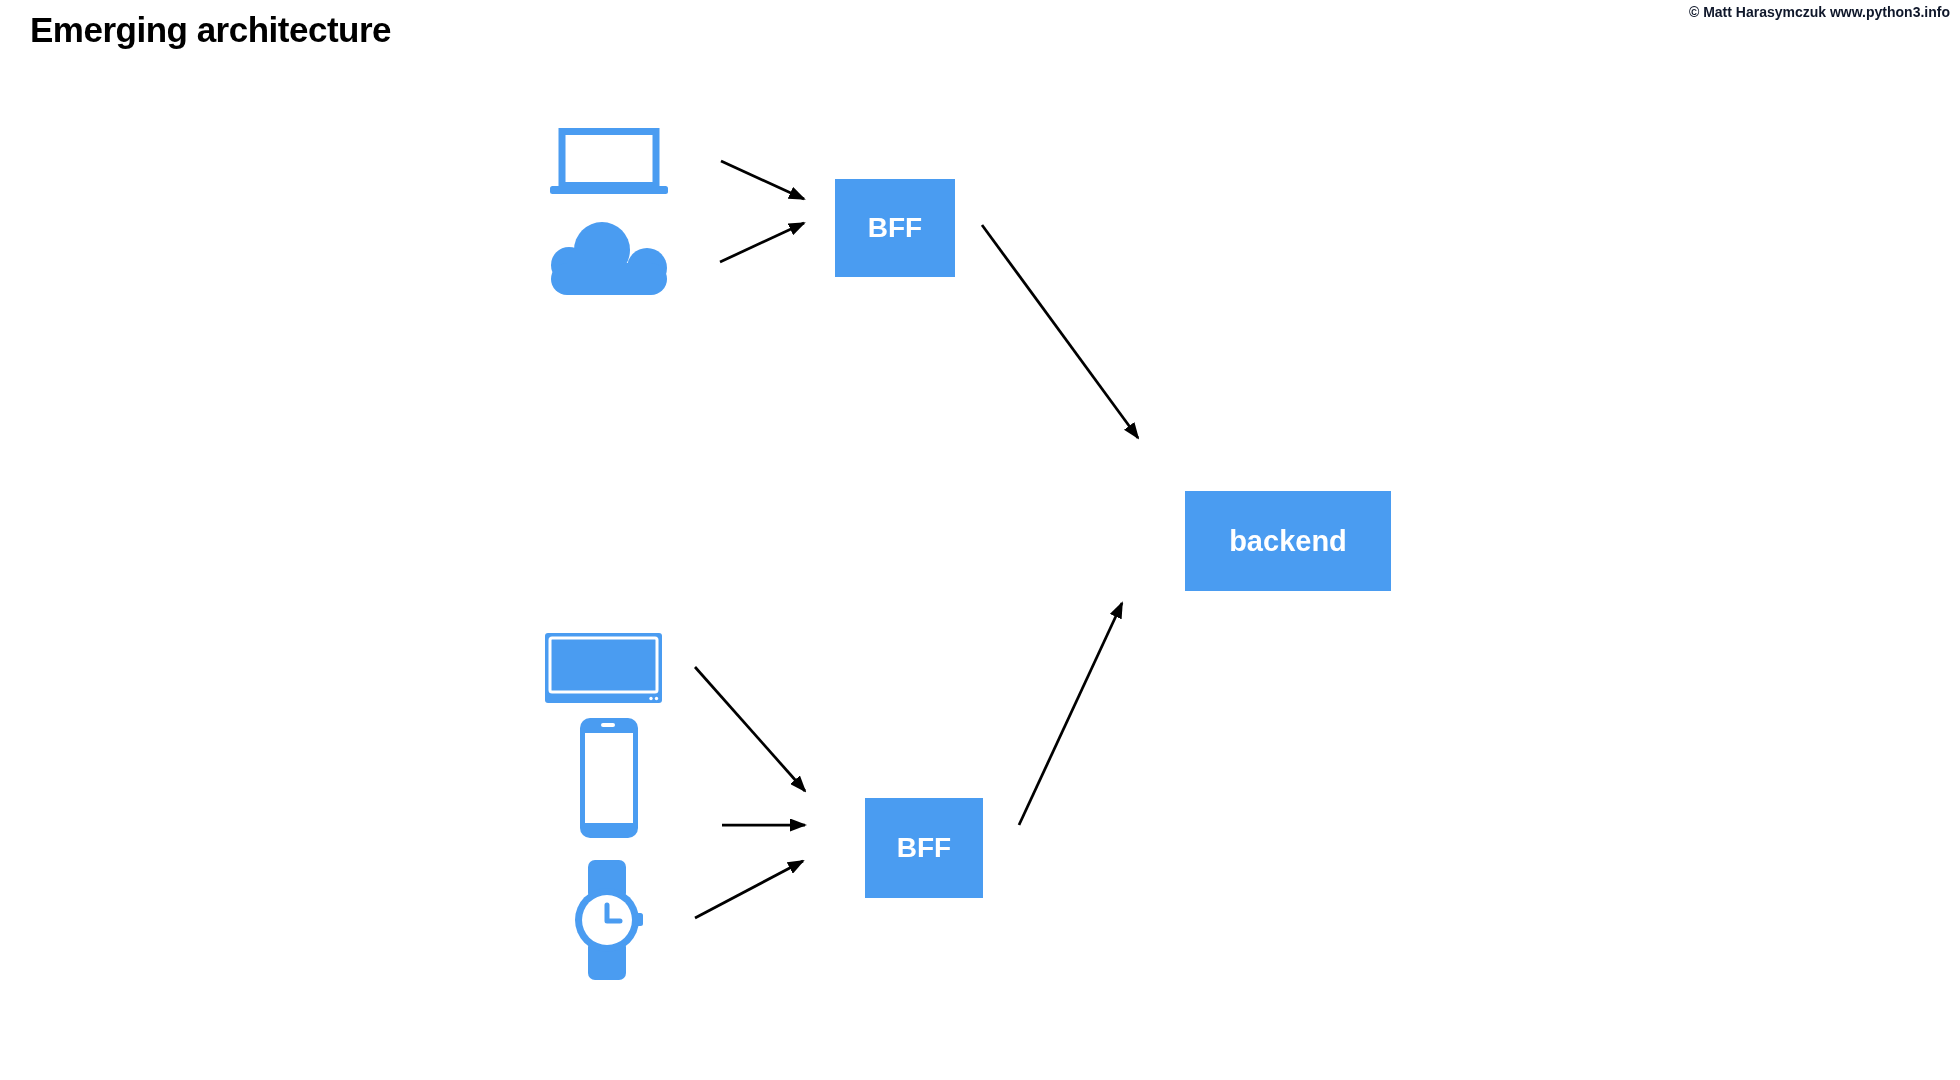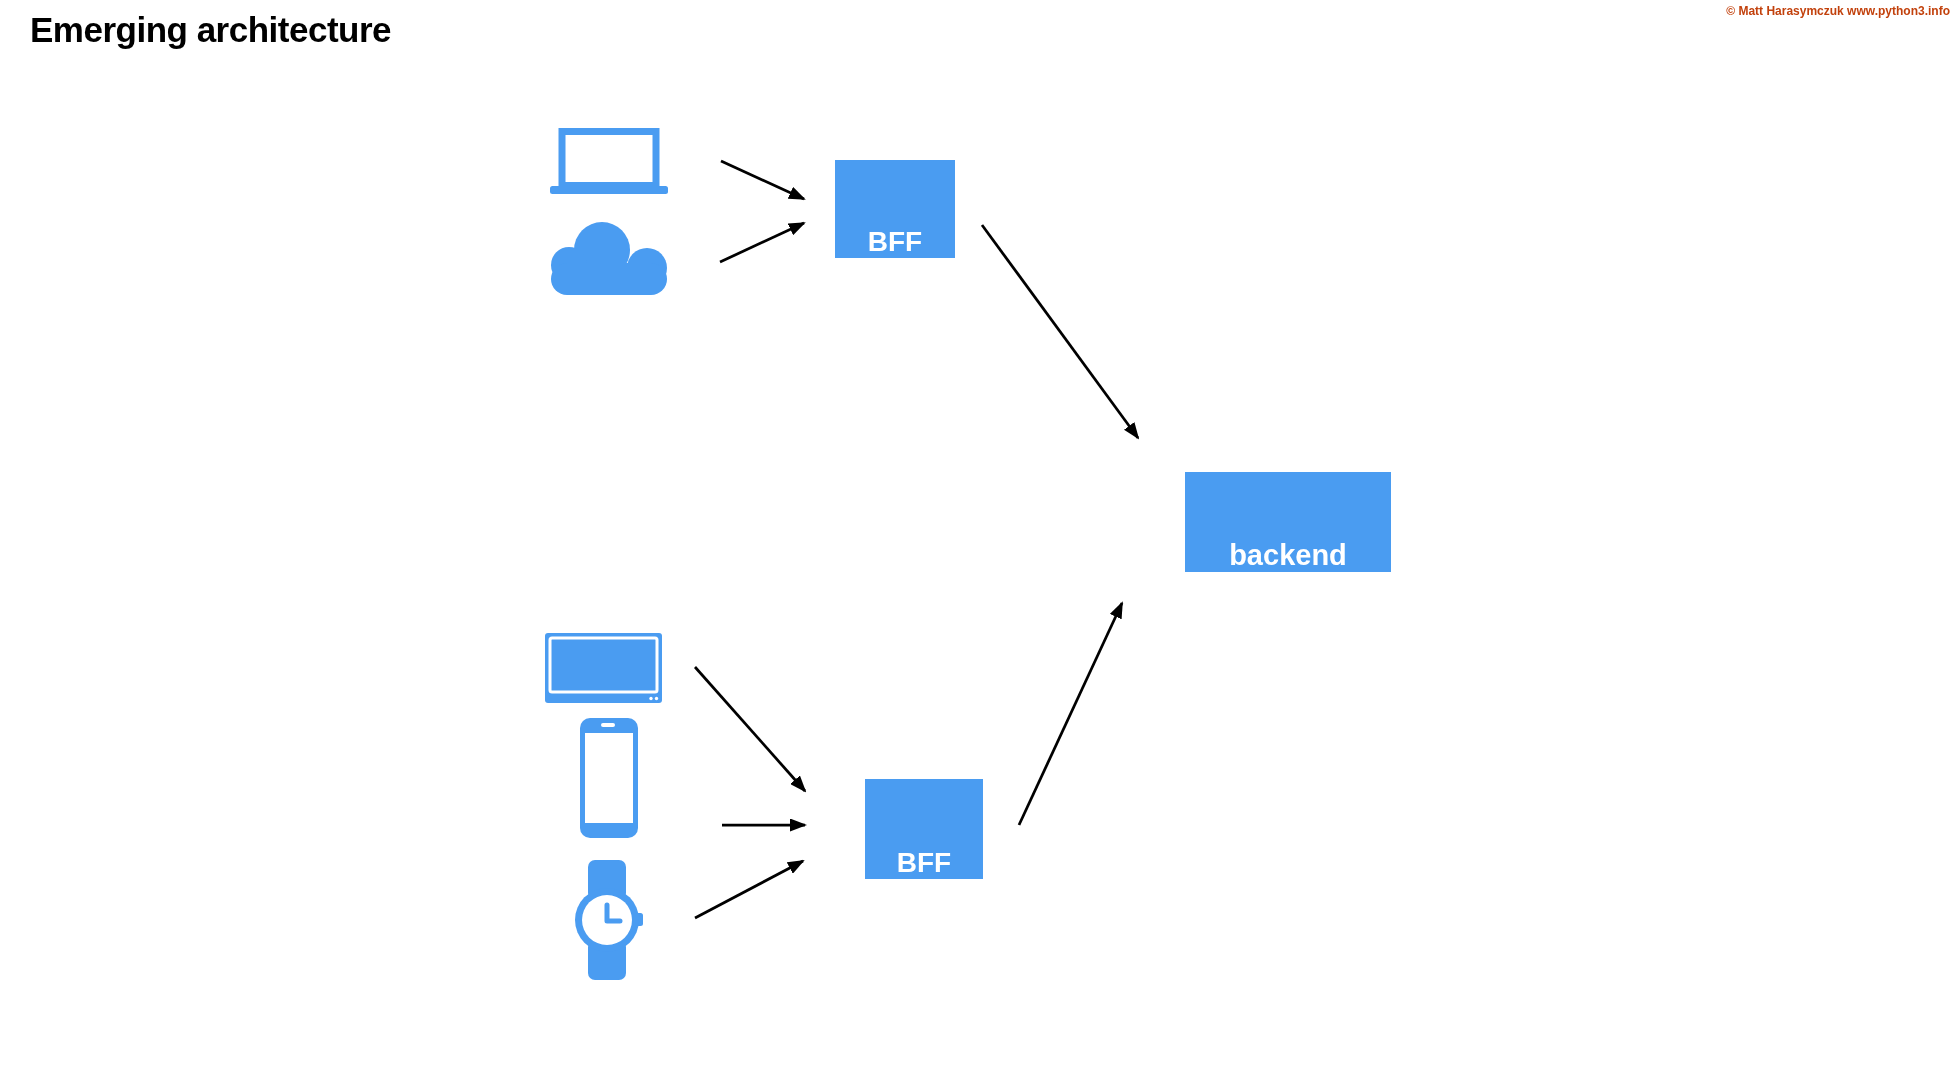--- a/index.html
+++ b/index.html
@@ -18,29 +18,29 @@
   }
   .slide { position: absolute; inset: 0; width: 1960px; height: 1080px; }
 
   .page-title {
     position: absolute; left: 30px; top: 10px;
     font-size: 35px; font-weight: 700; color: #000;
     letter-spacing: -0.5px;
   }
   .copyright {
     position: absolute; right: 10px; top: 4px;
-    font-size: 12px; font-weight: 700; color: #c2410c;
+    font-size: 14px; font-weight: 700; color: #0f172a;
   }
 
   .node-box {
     position: absolute;
     background: var(--accent);
     color: var(--box-text);
-    display: flex; align-items: flex-end; justify-content: center;
-    font-weight: 700; font-size: 28px;
+    display: flex; align-items: center; justify-content: center;
+    font-weight: 700; font-size: 28px; margin-top: 19px;
   }
   .bff-top    { left: 835px;  top: 160px; width: 120px; height: 98px;  }
   .bff-bottom { left: 865px;  top: 779px; width: 118px; height: 100px; }
   .backend    { left: 1185px; top: 472px; width: 206px; height: 100px; font-size: 29px; }
 
   .icon { position: absolute; }
   .laptop-icon     { left: 550px; top: 128px; }
   .cloud-icon      { left: 551px; top: 222px; }
   .tv-icon         { left: 545px; top: 633px; }
   .smartphone-icon { left: 580px; top: 718px; }

